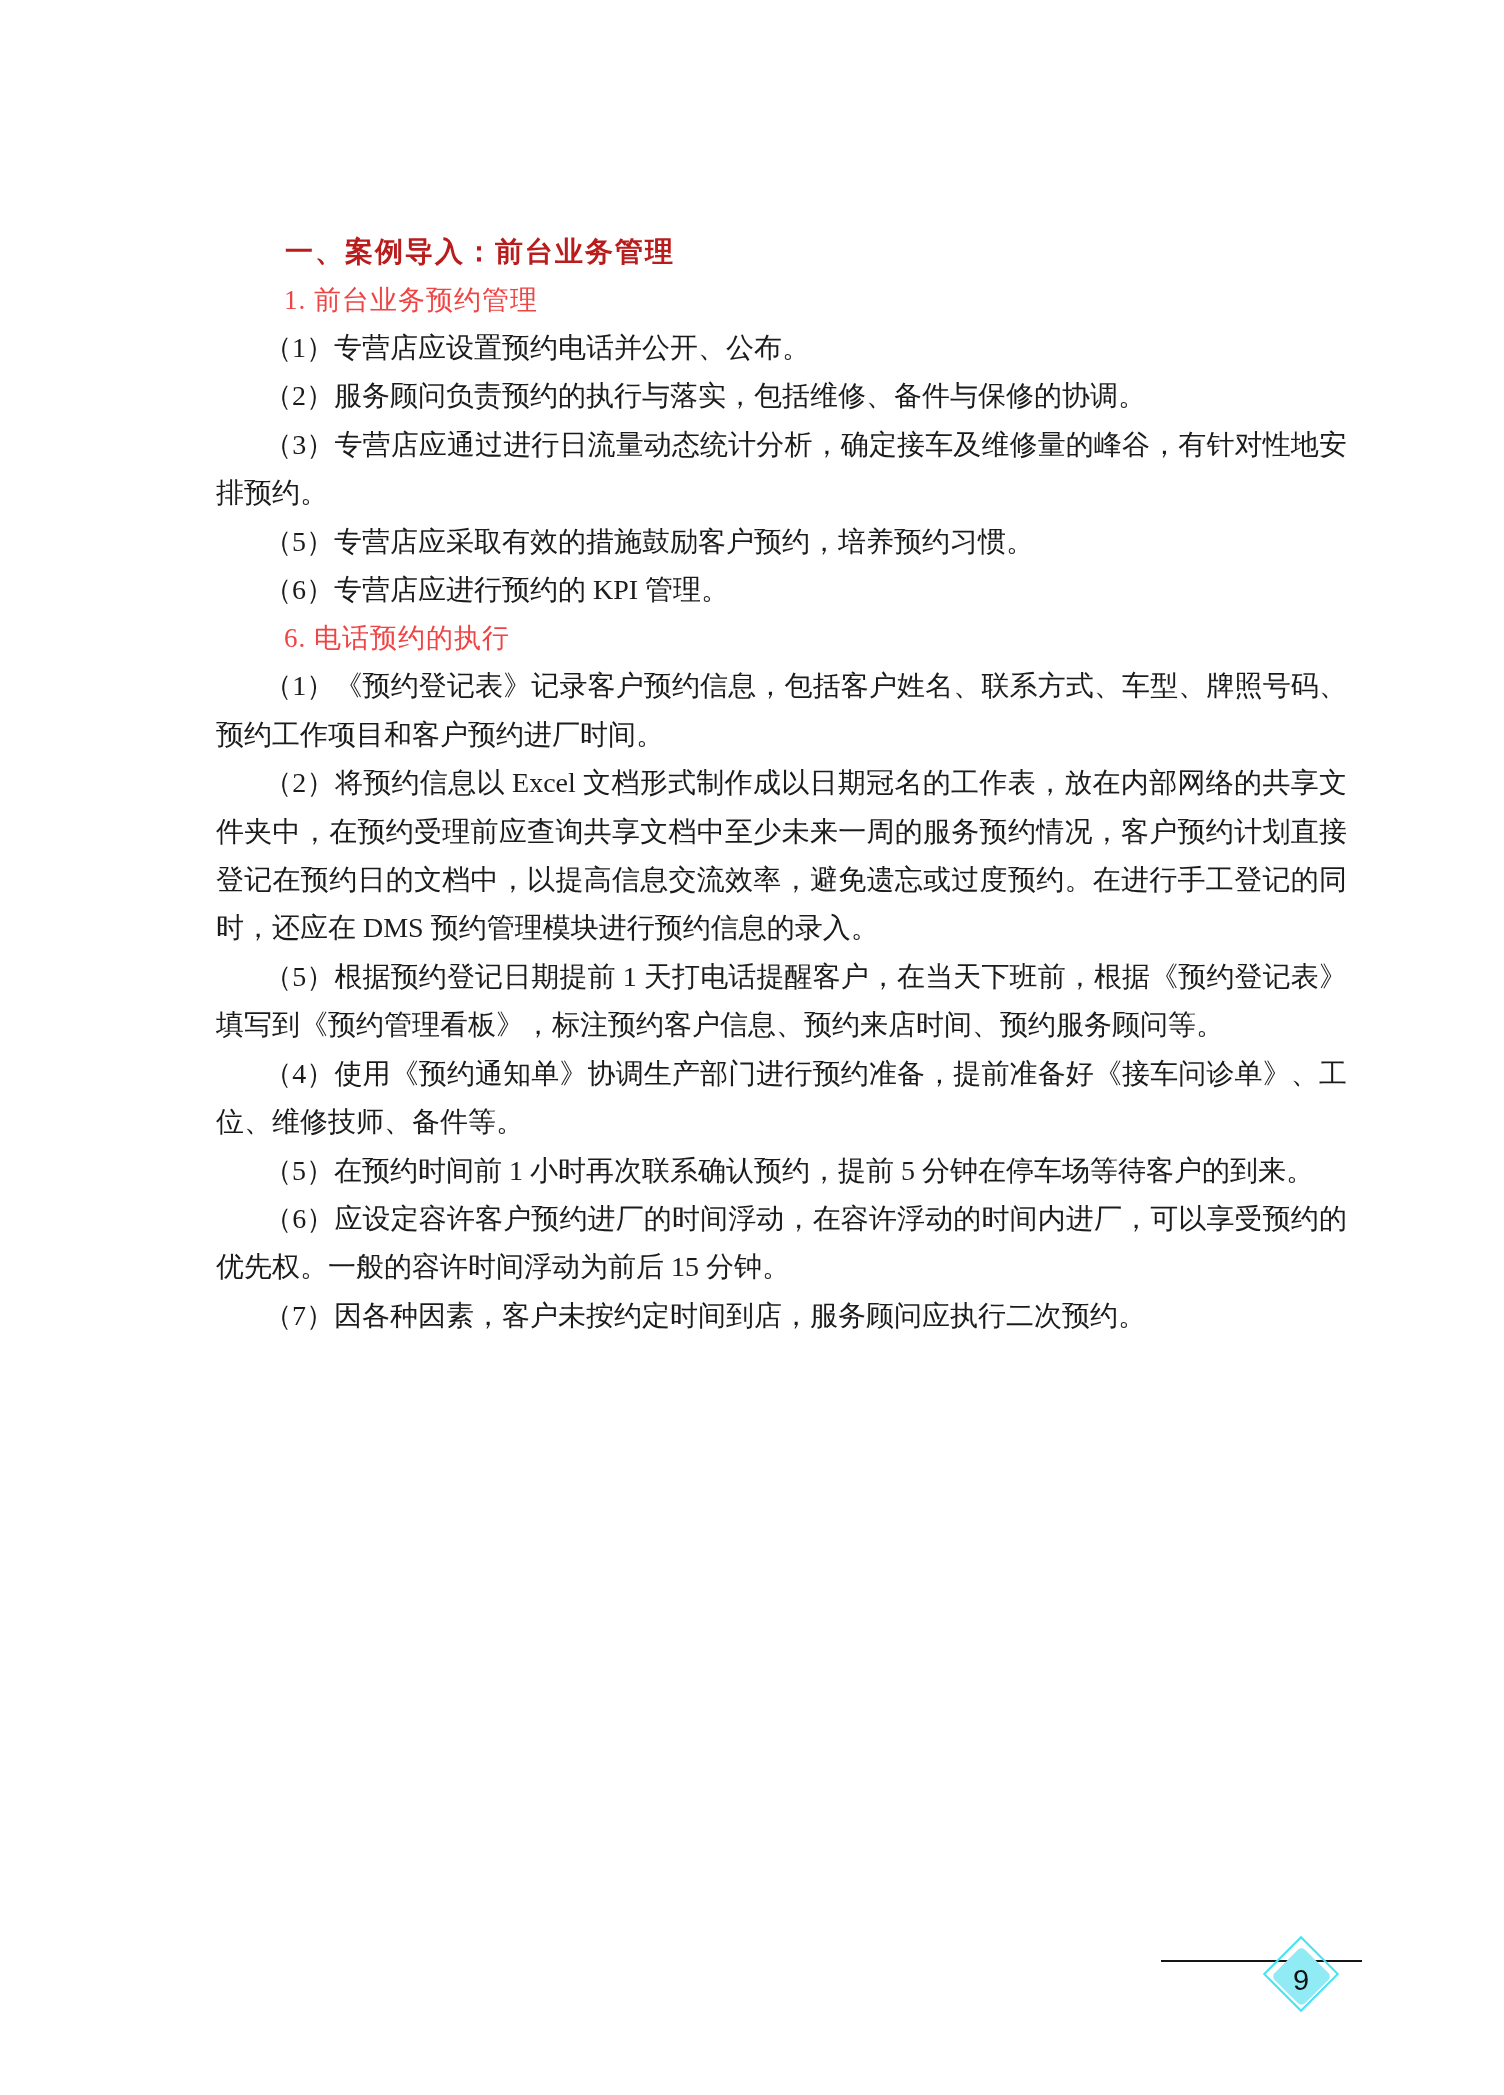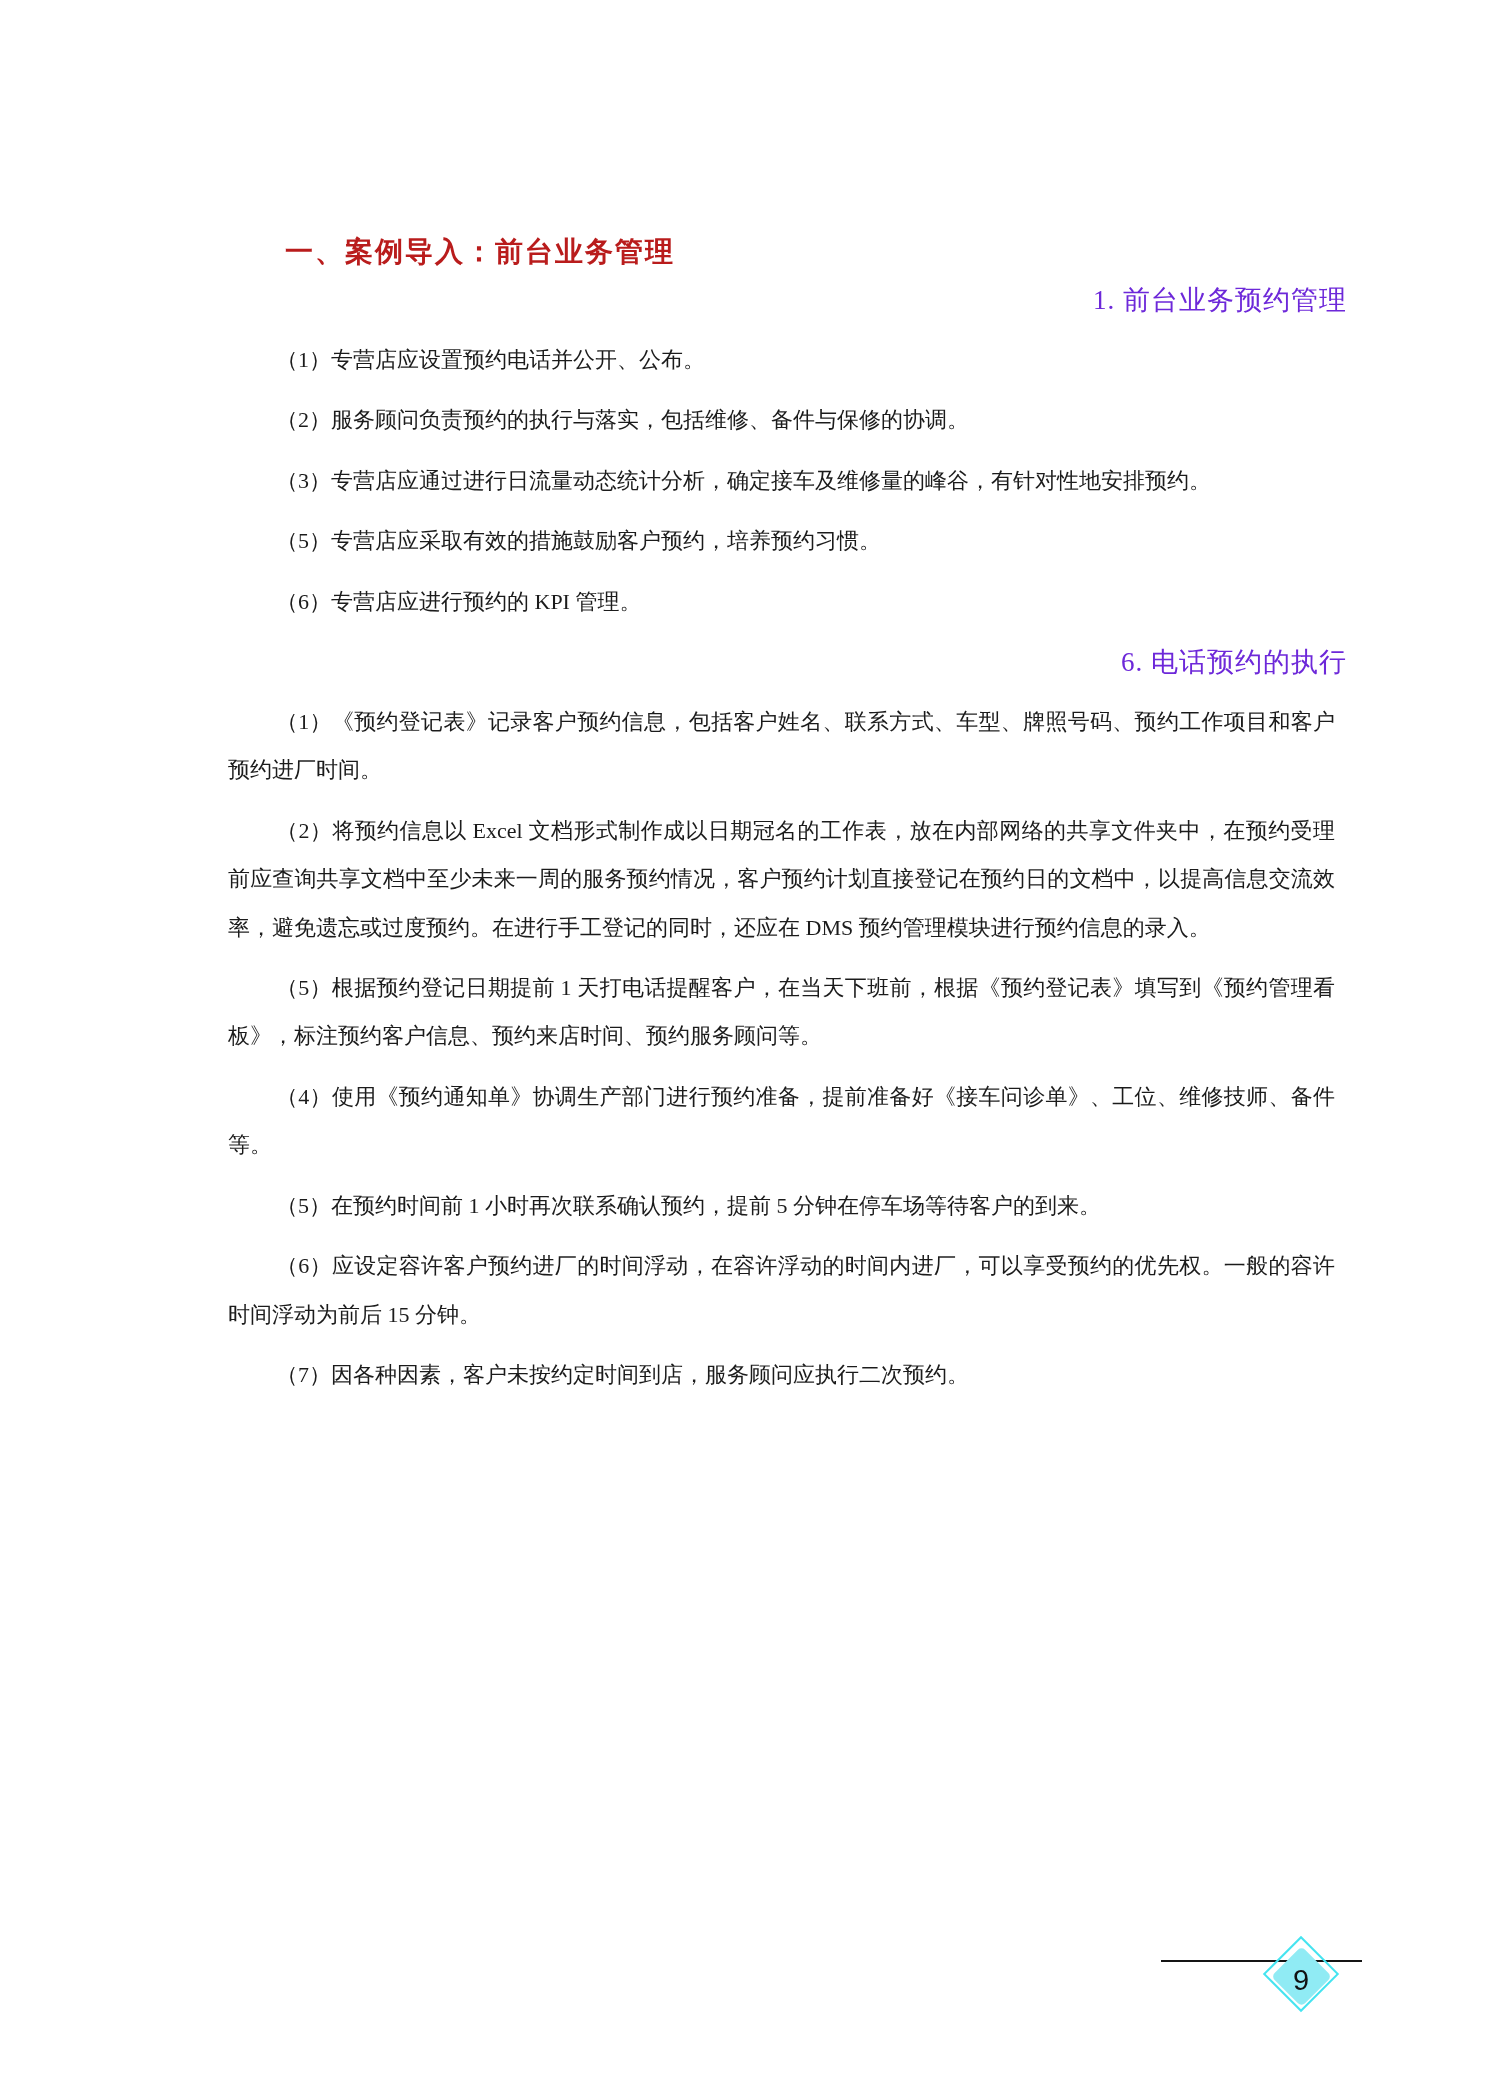--- a/index.html
+++ b/index.html
@@ -31,27 +31,26 @@
     letter-spacing: 2px;
   }
   .sub-heading {
     margin: 0;
     padding-left: 68px;
     height: 48px;
     line-height: 48px;
     font-family: "Liberation Serif", "DejaVu Serif", serif;
     font-size: 27px;
     font-weight: normal;
-    color: #6d28d9;
+    color: #ef4444;
     letter-spacing: 1px;
-    text-align: right;
   }
   .para {
-    margin: 12px;
-    font-size: 22px;
+    margin: 0;
+    font-size: 28px;
     line-height: 48.4px;
     color: #1b1b1b;
     text-align: justify;
     text-indent: 48px;
     word-break: break-all;
   }
   
   .footer-rule {
     position: absolute;
     left: 1161px;

